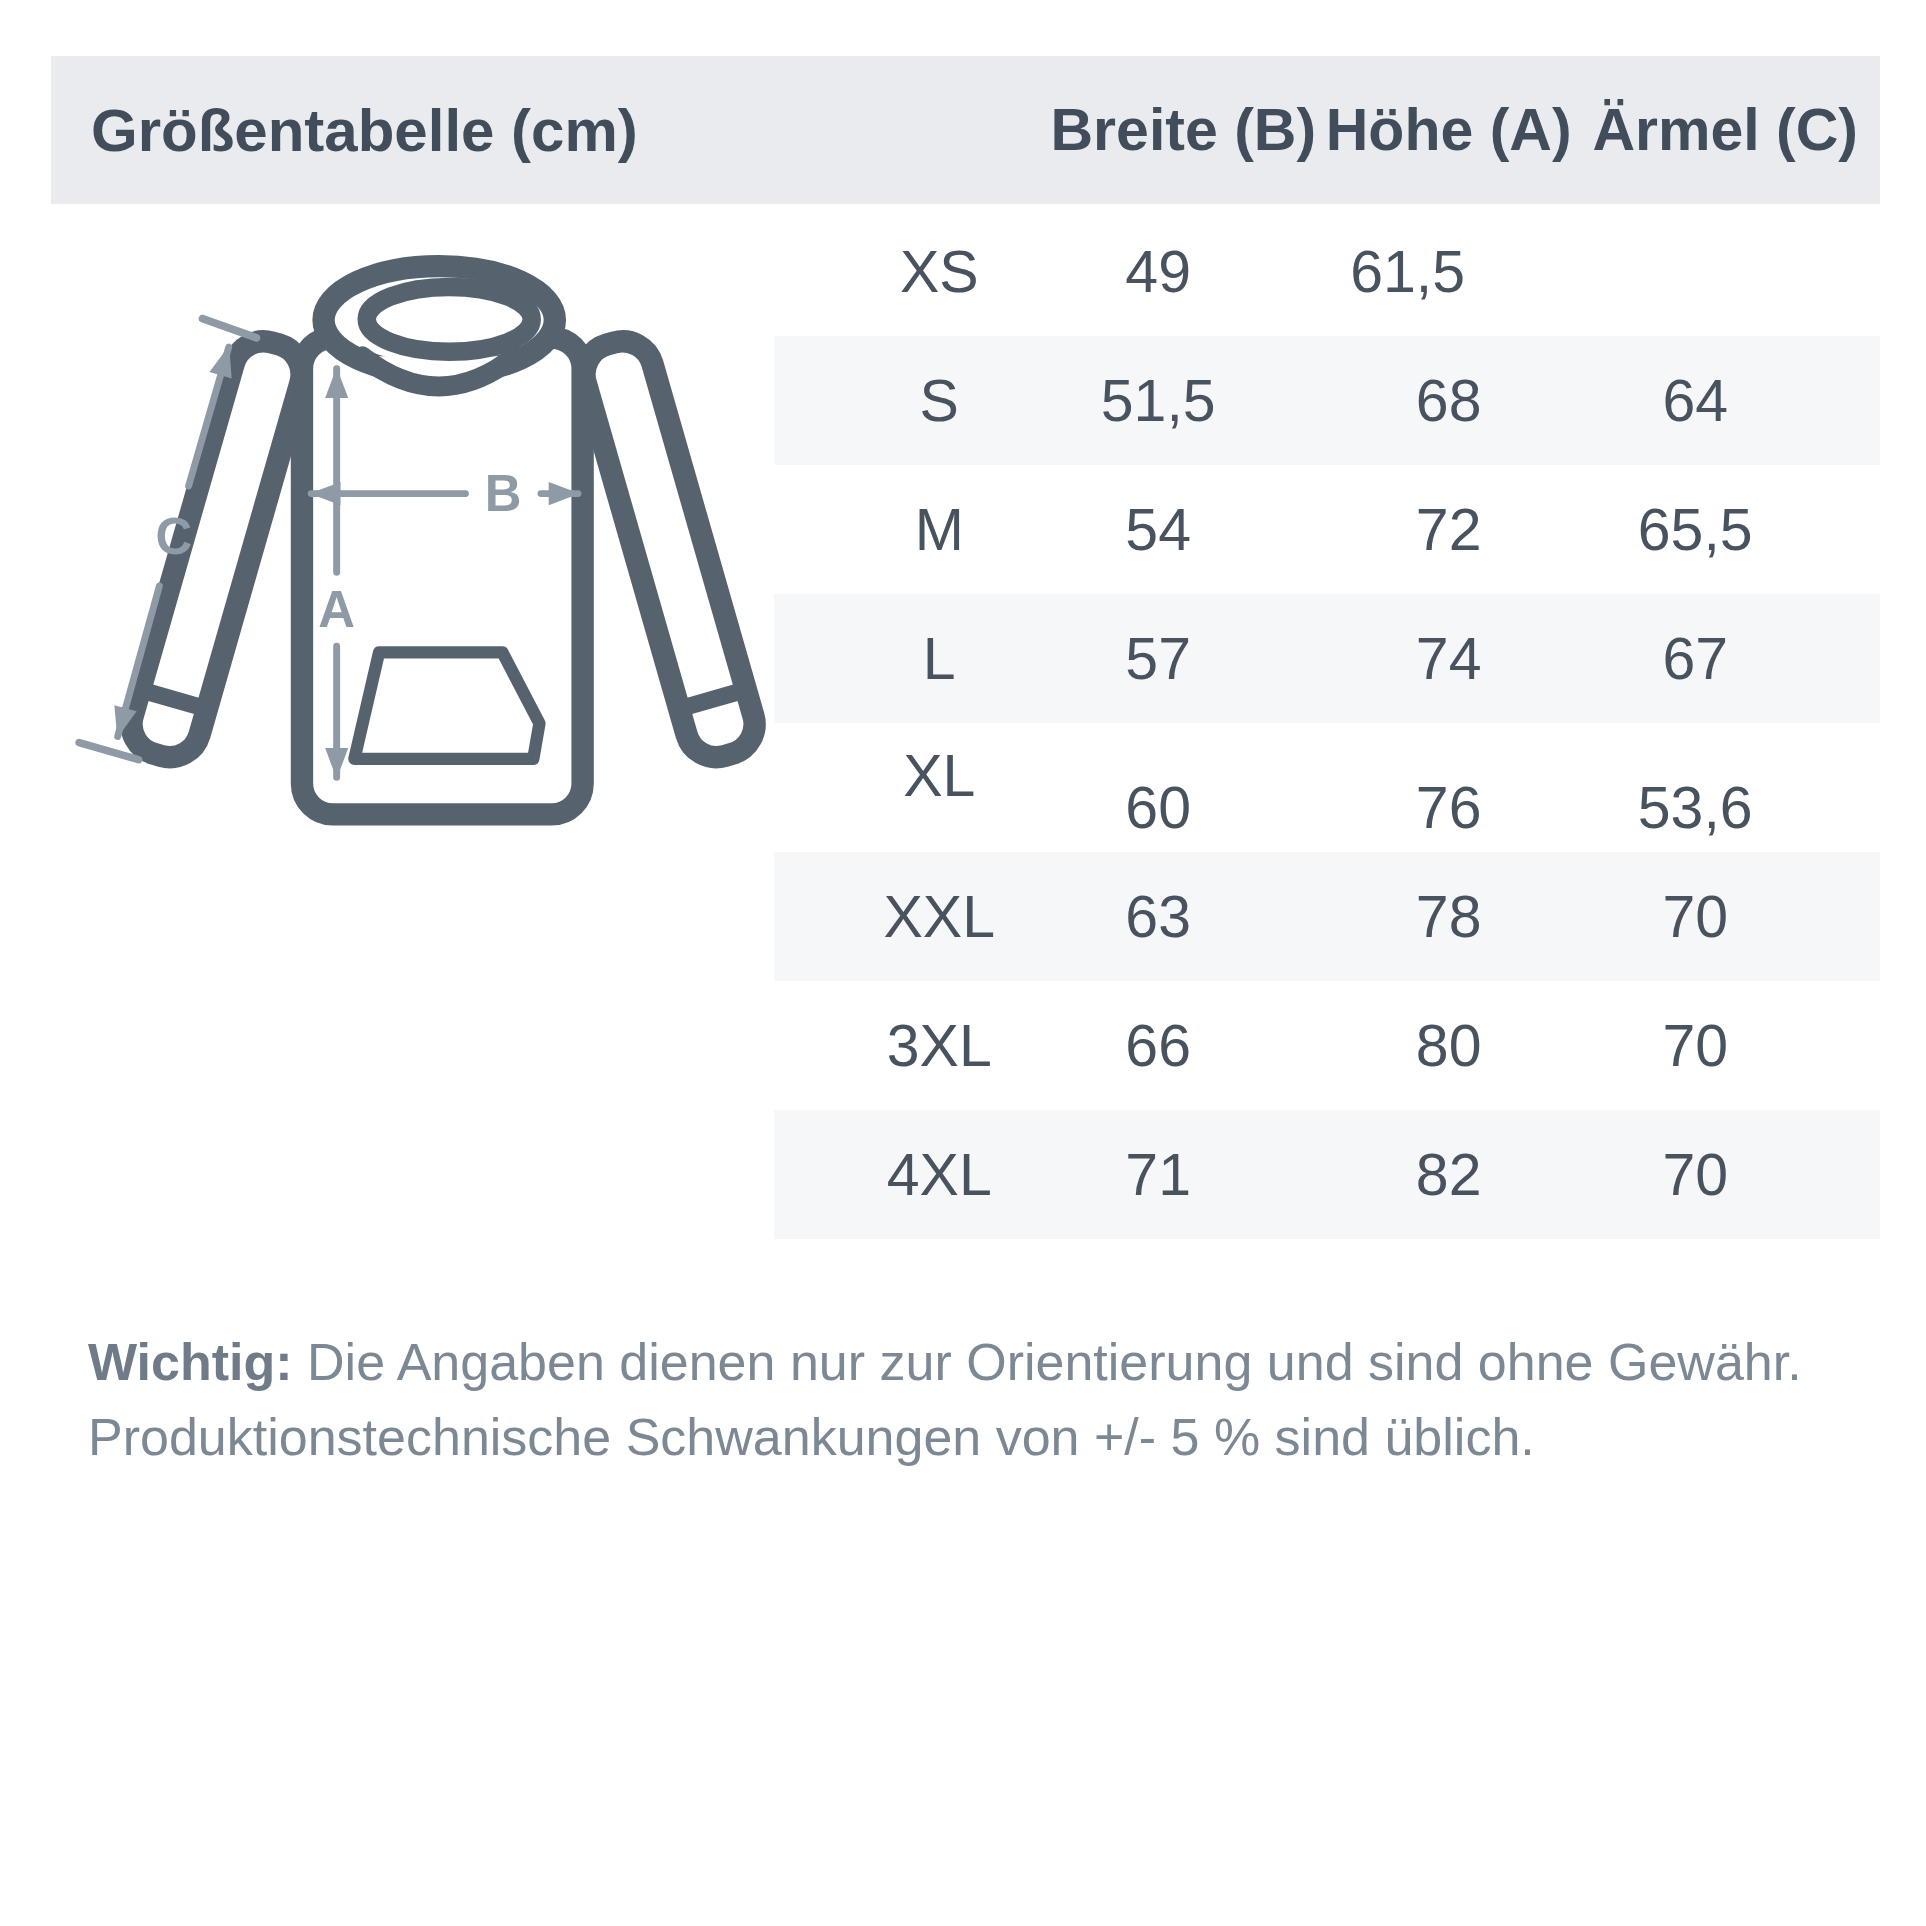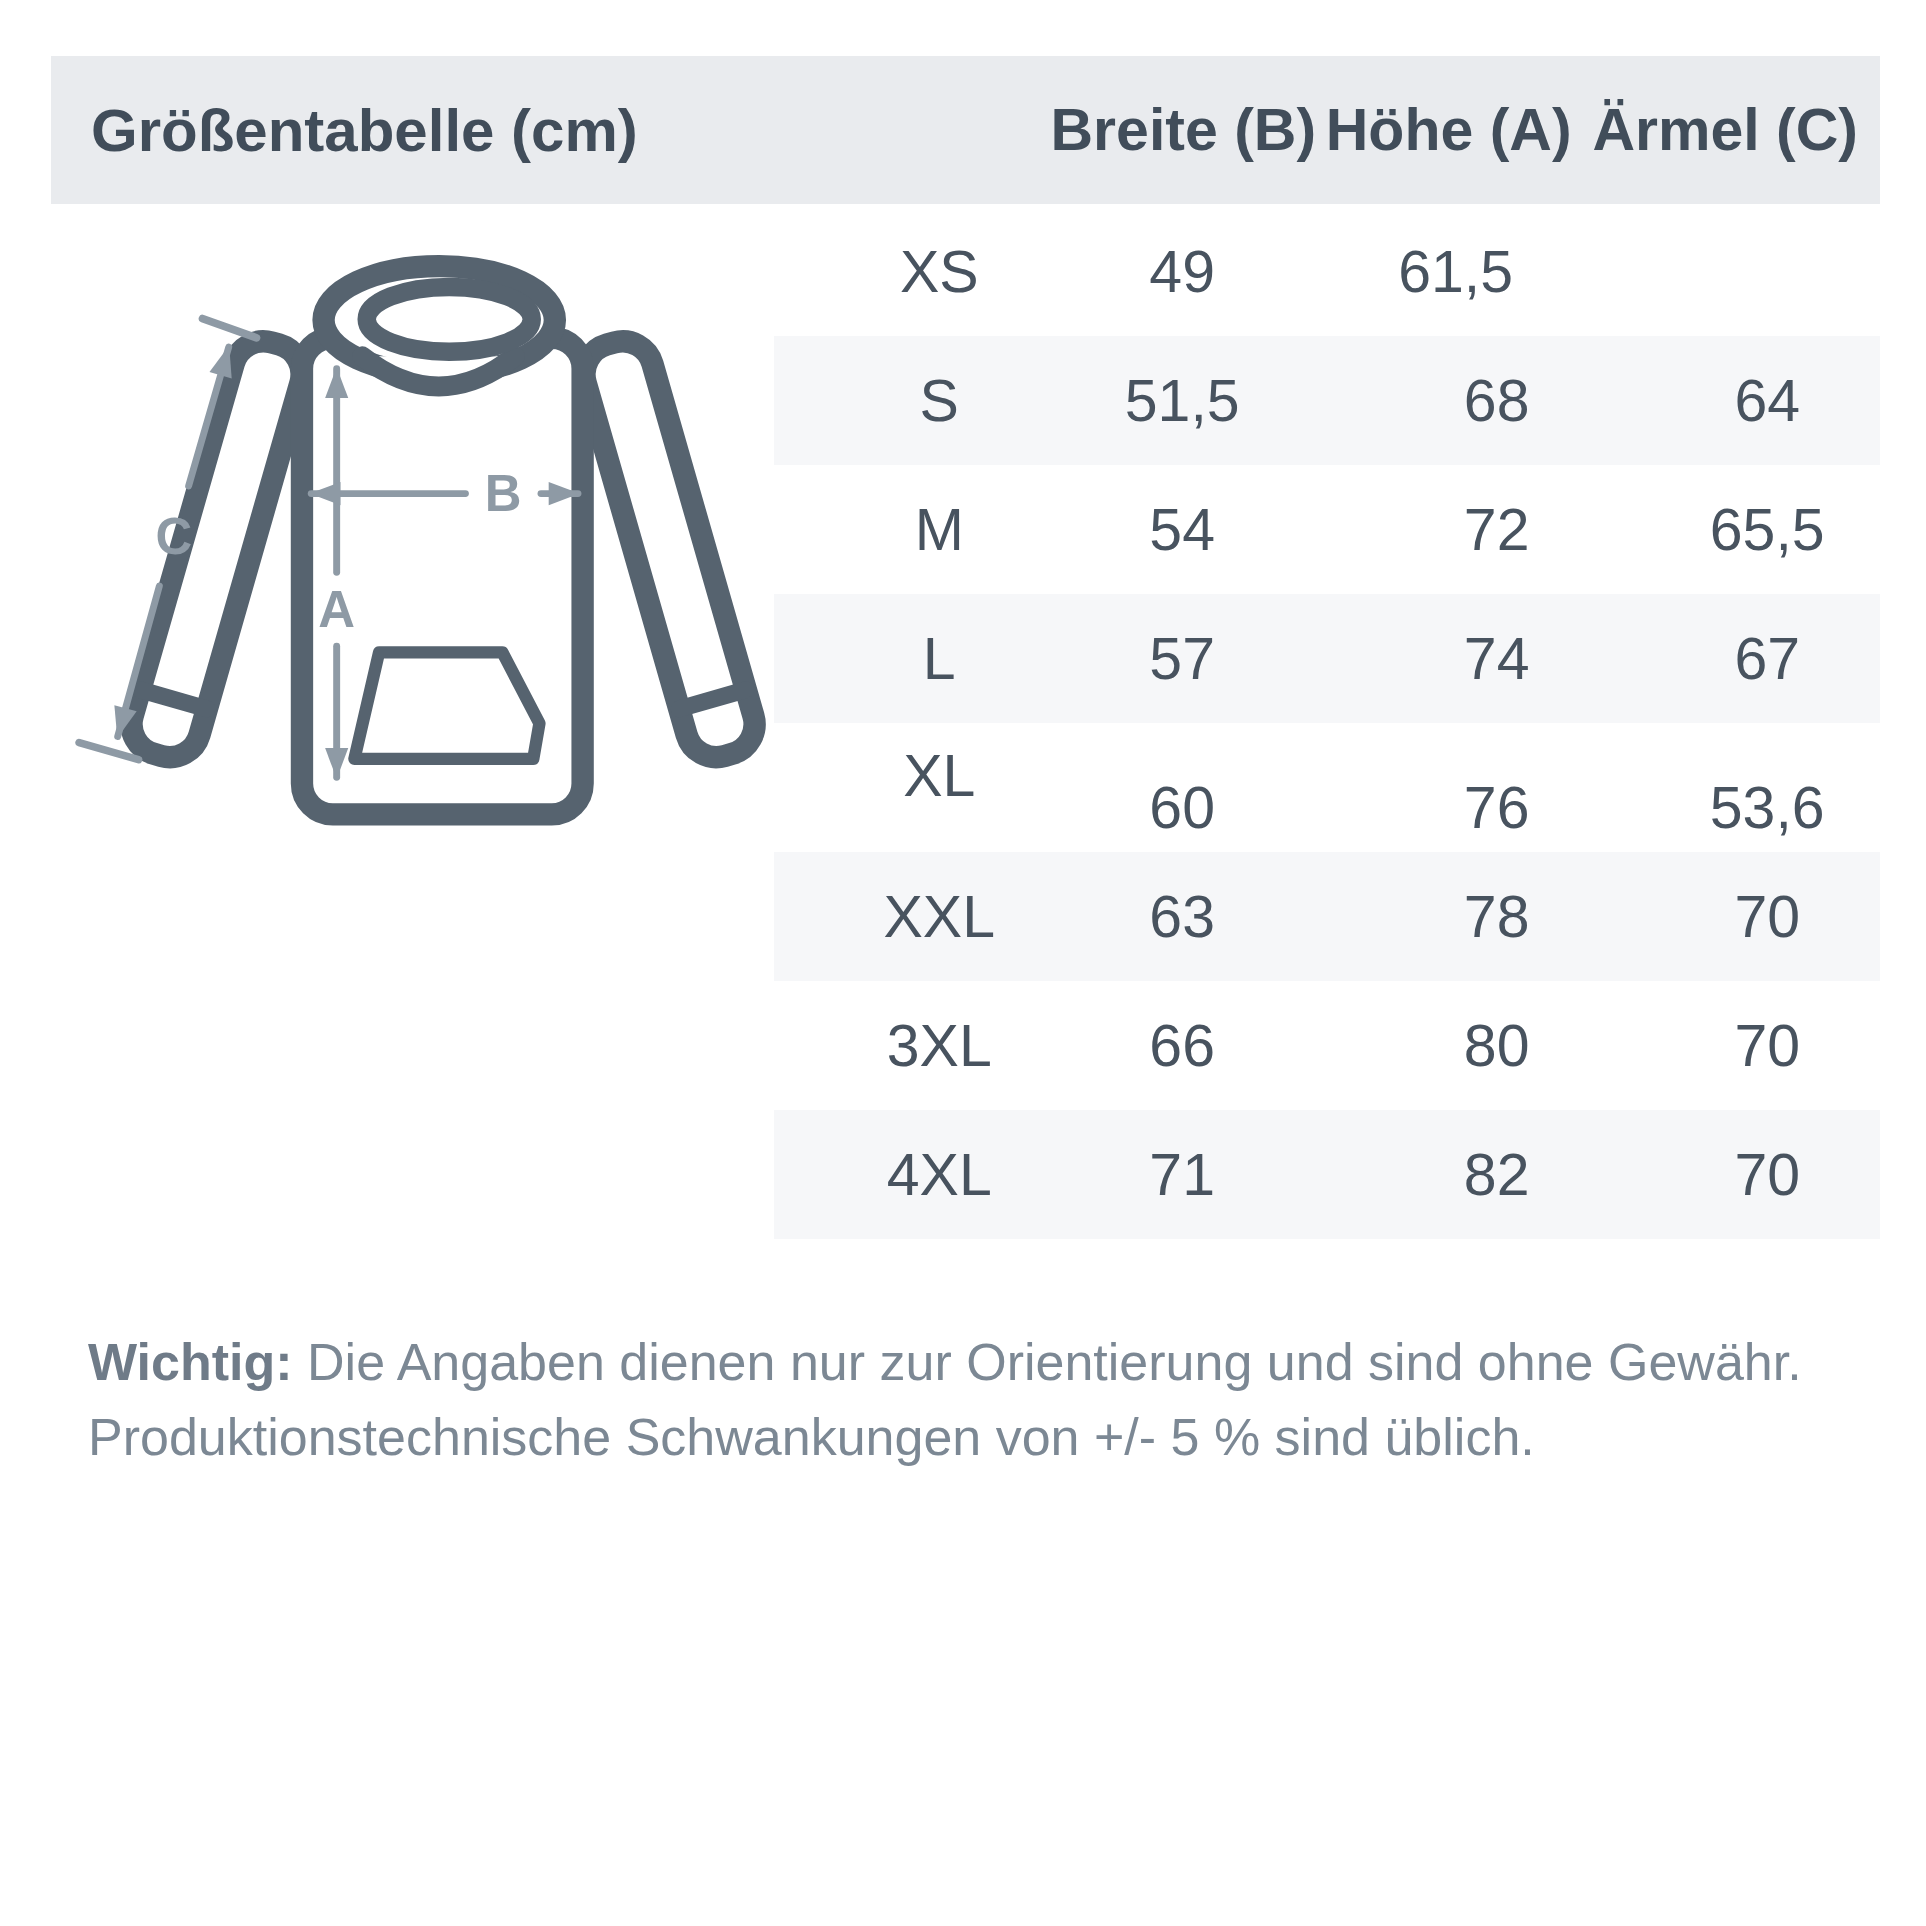--- a/index.html
+++ b/index.html
@@ -26,21 +26,21 @@
     font-size:60px;font-weight:bold;white-space:nowrap;
   }
   .header-cols{
     position:absolute;right:0;top:0;width:1106px;height:100%;
     display:grid;grid-template-columns:25% 23% 26% 26%;align-items:center;
   }
   .hcell{font-size:59px;font-weight:bold;text-align:center;white-space:nowrap;}
   .table{position:absolute;left:774px;top:207px;width:1106px;}
   .row{
     height:129px;display:grid;grid-template-columns:25% 23% 26% 26%;
-    align-items:center;text-align:center;font-size:59px;color:var(--table-text);gap:24px;
+    align-items:center;text-align:center;font-size:59px;color:var(--table-text);
   }
   .row:nth-child(even){background:var(--row-shaded);}
   .c1{padding-left:54px;}
   .c2{padding-right:39px;}
   .c4{padding-right:82px;}
   
   .row:nth-child(5) span:first-child{transform:translateY(-12.3px);}
   .row:nth-child(5) span:not(:first-child){transform:translateY(9.2px);margin-top:22px;}
   .hoodie{position:absolute;left:46px;top:216px;width:771px;height:640px;}
   .ink{stroke:var(--outline);fill:#ffffff;stroke-linejoin:round;stroke-linecap:round;}

